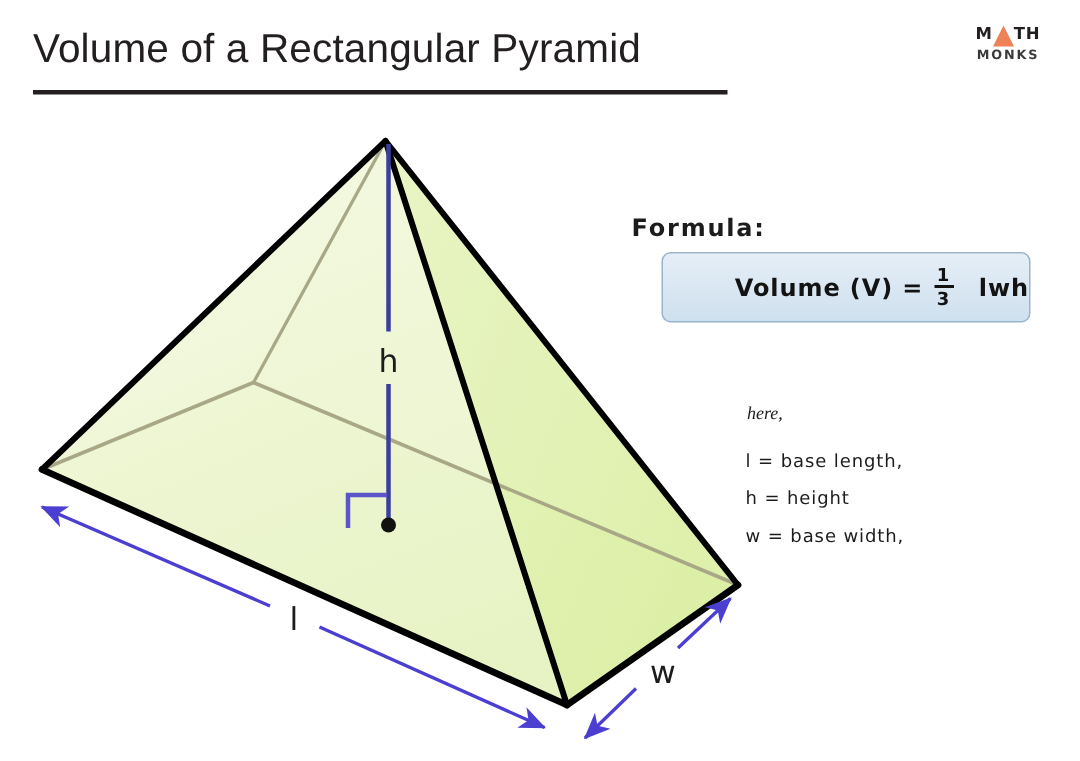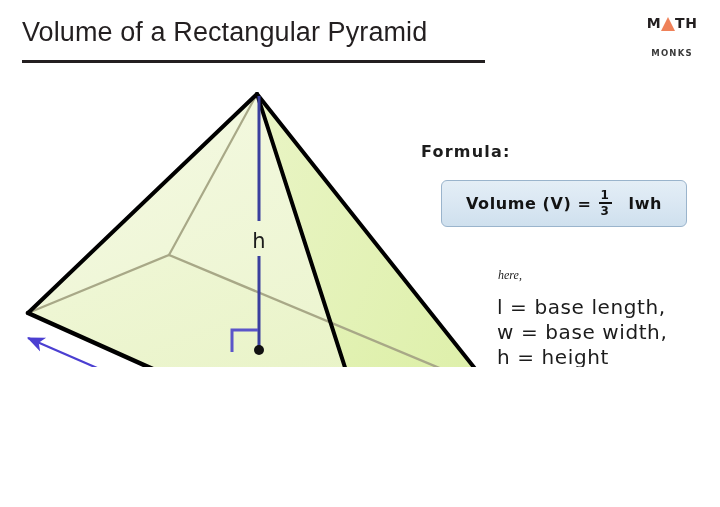--- a/index.html
+++ b/index.html
@@ -3,21 +3,21 @@
 <meta charset="utf-8">
 <style>
   html, body {
     margin: 0;
     padding: 0;
     background: #ffffff;
   }
   #page {
     position: relative;
     width: 720px;
-    height: 367px;
+    height: 507px;
     background: #ffffff;
     overflow: hidden;
     font-family: "Liberation Sans", sans-serif;
   }
 
   
   #title {
     position: absolute;
     left: 22px;
     top: 17px;
@@ -43,21 +43,21 @@
     right: 12px;
     top: 14px;
     width: 72px;
     height: 34px;
     text-align: center;
   }
   #logo-word {
     position: relative;
     display: block;
     font-family: "DejaVu Sans", sans-serif;
-    font-size: 14px;
+    font-size: 11px;
     font-weight: 700;
     color: #231f20;
     letter-spacing: 0.5px;
     line-height: 18px;
     height: 18px;
   }
   #logo-word .m, #logo-word .th {
     display: inline-block;
     vertical-align: top;
   }
@@ -72,21 +72,21 @@
     border-bottom: 14px solid #ef8159;
   }
   #logo-sub {
     display: block;
     font-family: "DejaVu Sans", sans-serif;
     font-size: 8.5px;
     font-weight: 700;
     color: #3a3a3a;
     letter-spacing: 1.2px;
     line-height: 11px;
-    margin-top: 16px;
+    margin-top: 0px;
   }
 
   
   #diagram {
     position: absolute;
     left: 0;
     top: 0;
     width: 720px;
     height: 507px;
   }
@@ -98,30 +98,30 @@
     top: 142px;
     font-family: "DejaVu Sans", sans-serif;
     font-size: 16px;
     font-weight: 700;
     color: #1c1c1c;
     letter-spacing: 1.2px;
   }
   #formula-box {
     position: absolute;
     left: 441px;
-    top: 180px;
+    top: 168px;
     width: 246px;
     height: 47px;
     box-sizing: border-box;
     border: 1px solid #9ab4cc;
     border-radius: 6px;
     background: linear-gradient(to bottom, #e4eef6 0%, #dbe8f3 45%, #cfe0ee 100%);
     display: flex;
     align-items: center;
-    justify-content: center;
+    justify-content: flex-end;
   }
   #formula-expr {
     display: flex;
     align-items: center;
     font-family: "DejaVu Sans", sans-serif;
     font-size: 16px;
     font-weight: 700;
     color: #131313;
     letter-spacing: 0.6px;
     white-space: nowrap;
@@ -164,21 +164,21 @@
     font-style: italic;
     font-size: 12px;
     color: #1c1c1c;
     text-align: right;
   }
   #legend-list {
     position: absolute;
     left: 497px;
     top: 295px;
     font-family: "DejaVu Sans", sans-serif;
-    font-size: 20px;
+    font-size: 12px;
     font-weight: 400;
     color: #1c1c1c;
     line-height: 25px;
     letter-spacing: 0.6px;
   }
   #legend-list div { white-space: nowrap; }
 </style>
 </head>
 <body>
 
@@ -263,17 +263,17 @@
         <span class="bar"></span>
         <span class="den">3</span>
       </span>
       <span class="rhs">lwh</span>
     </div>
   </div>
 
   <div id="legend-here">here,</div>
   <div id="legend-list">
     <div>l = base length,</div>
+    <div>h = height</div>
     <div>w = base width,</div>
-    <div>h = height</div>
   </div>
 
 </div>
 
 </body></html>

